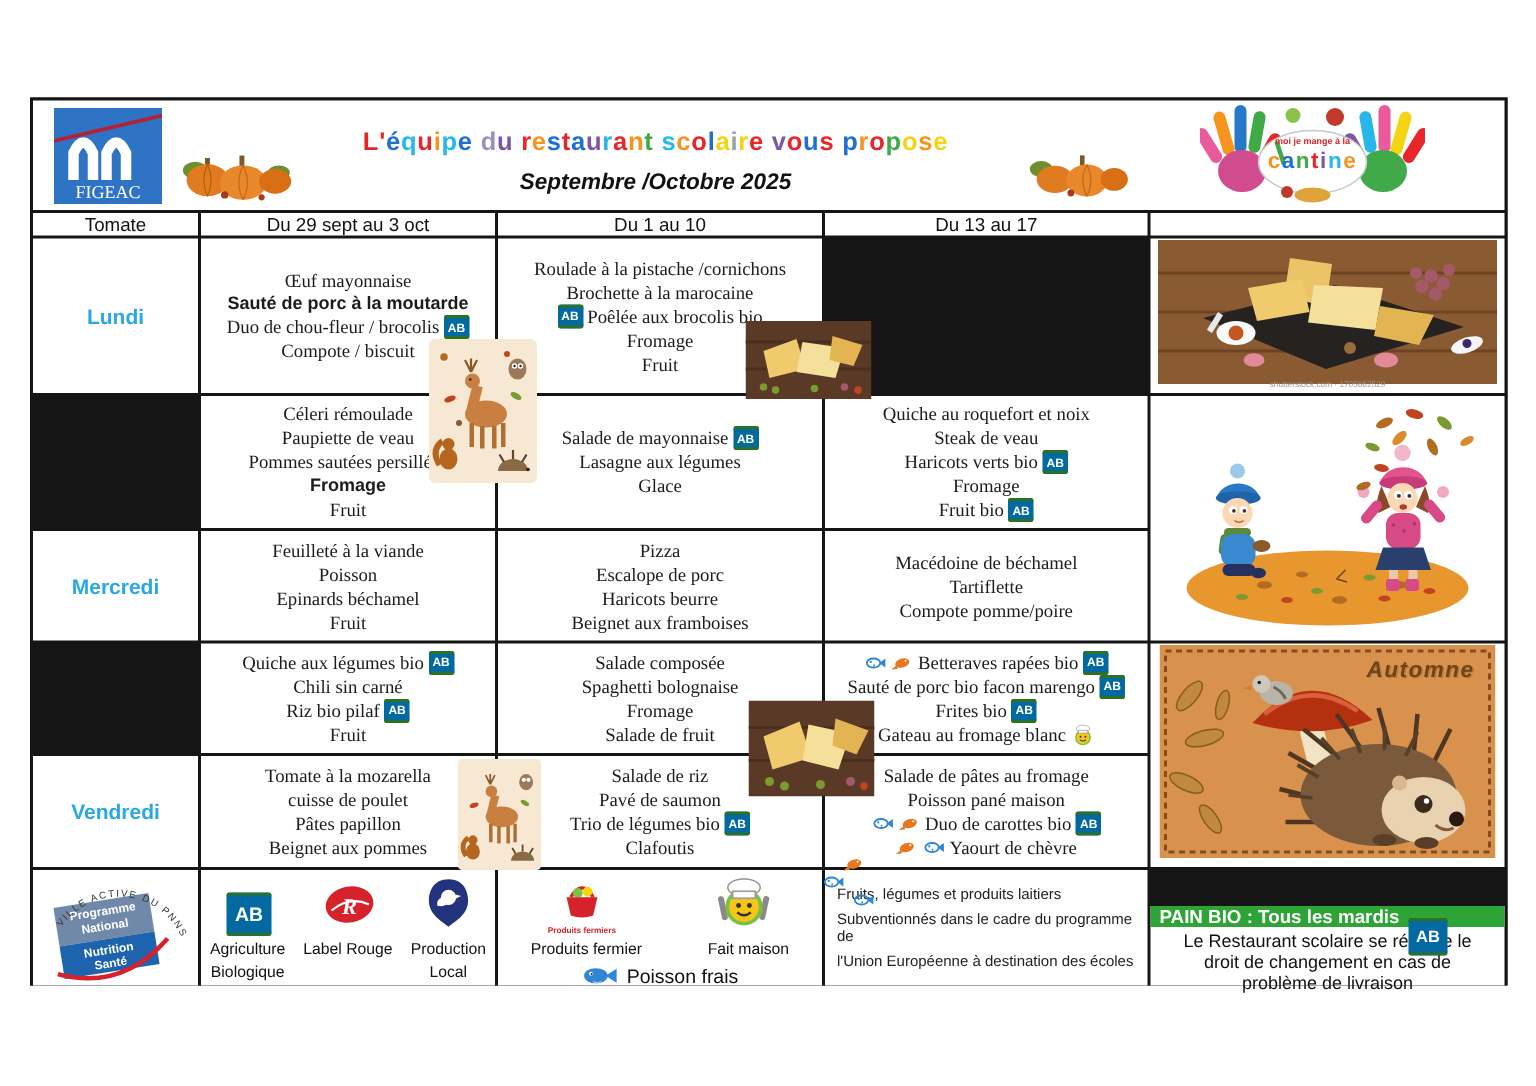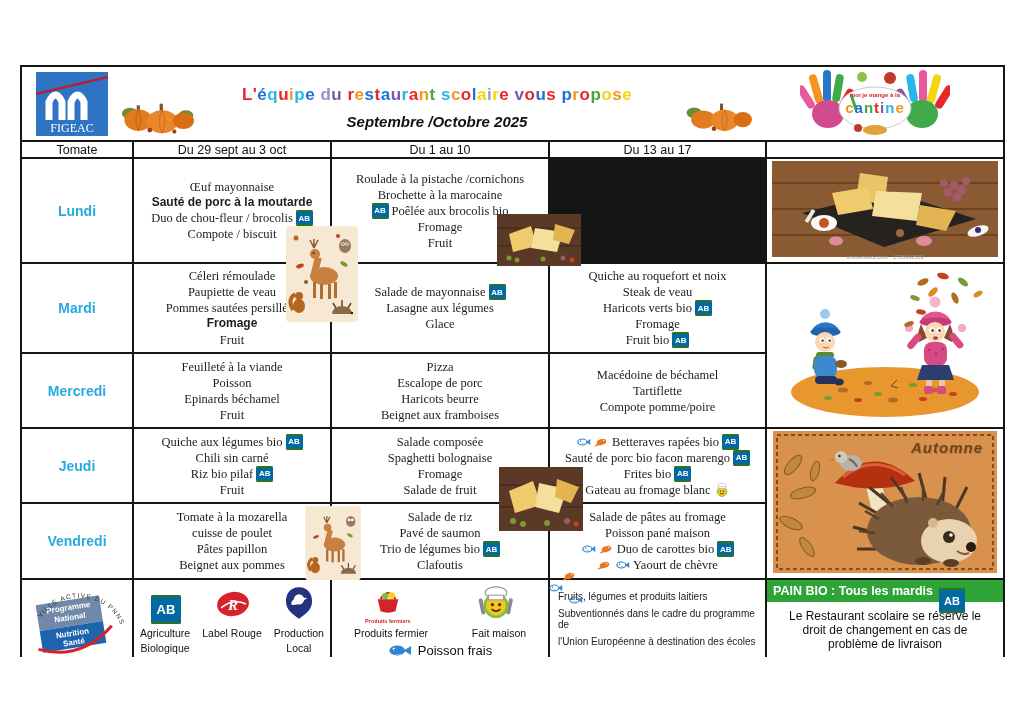--- a/index.html
+++ b/index.html
@@ -61,21 +61,21 @@
   .fcell { display:flex; }
   #pnns-cell { align-items:center; justify-content:center; }
   .legend { flex-direction:column; padding-top:4px; }
   .legrow { display:flex; justify-content:space-around; align-items:flex-end; height:40px; }
   .leglabels { display:flex; justify-content:space-around; font-size:10.5px; color:#111; margin-top:2px; }
   .leglbl { text-align:center; line-height:1.5; }
   .poisson-line { display:flex; align-items:center; justify-content:center; gap:6px;
                   font-size:13px; color:#111; margin-top:1px; }
   #subsidy-cell { flex-direction:column; justify-content:center; padding:4px 6px 4px 8px; gap:6px; }
   .subline { font-size:10px; color:#222; }
-  #right-foot { flex-direction:column; }
+  #right-foot { flex-direction:column;margin-top:24px; }
   #painbio { height:22px; background:#2EA437; color:#fff; font-weight:bold; font-size:12.5px;
              display:flex; align-items:center; padding-left:6px; position:relative; }
   #painbio .ab-badge { position:absolute; right:38px; top:8px; width:26px; height:25px; font-size:11px; z-index:4; }
   #disclaimer { flex:1; display:flex; align-items:center; justify-content:center;
                 font-weight:normal; font-size:12px; color:#111; text-align:center; padding:2px 20px; }
 
   
   .float { position:absolute; z-index:3; }
   #fish-cluster { left:548px; top:570px; width:50px; height:42px; }
   #fish-cluster .mic { position:absolute; }
@@ -154,23 +154,21 @@
     </div>
   </div>
 
   <div class="cell ch" style="grid-area:2/1/3/2">Tomate</div>
   <div class="cell ch" style="grid-area:2/2/3/3">Du 29 sept  au  3 oct</div>
   <div class="cell ch" style="grid-area:2/3/3/4">Du 1 au 10</div>
   <div class="cell ch" style="grid-area:2/4/3/5">Du 13 au 17</div>
   <div class="cell ch" style="grid-area:2/5/3/6"></div>
 
   <div class="cell day" style="grid-area:3/1/4/2">Lundi</div>
-  <div class="cell day" style="grid-area:4/1/5/2">Mardi</div>
   <div class="cell day" style="grid-area:5/1/6/2">Mercredi</div>
-  <div class="cell day" style="grid-area:6/1/7/2">Jeudi</div>
   <div class="cell day" style="grid-area:7/1/8/2">Vendredi</div>
 
   <div class="cell menu" style="grid-area:3/2/4/3">
         <div class="mi">
           <span>Œuf mayonnaise</span>
         </div>
         <div class="mi bold">
           <span>Sauté de porc à la moutarde</span>
         </div>
         <div class="mi">

